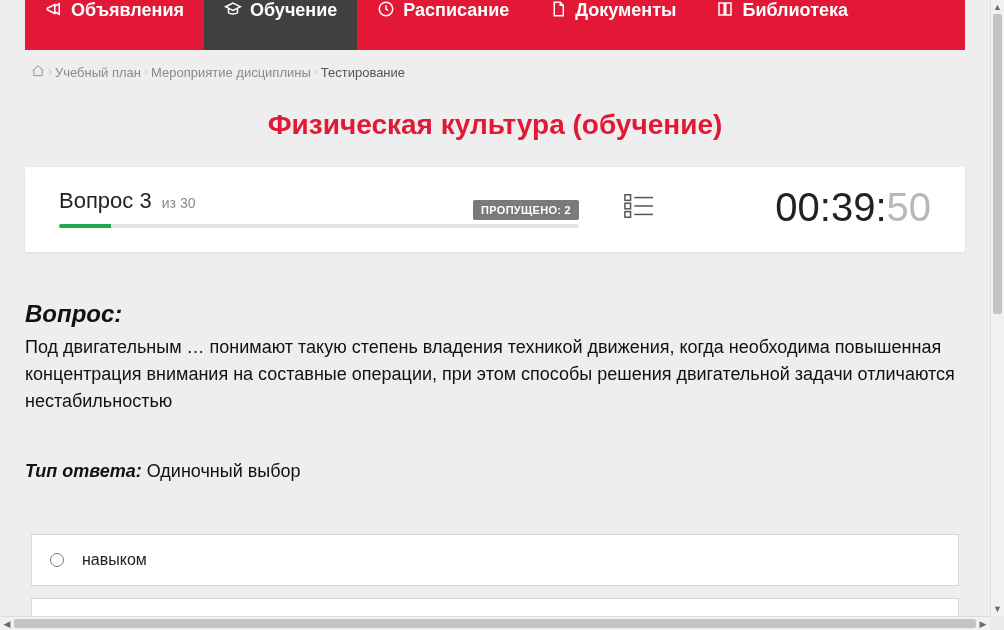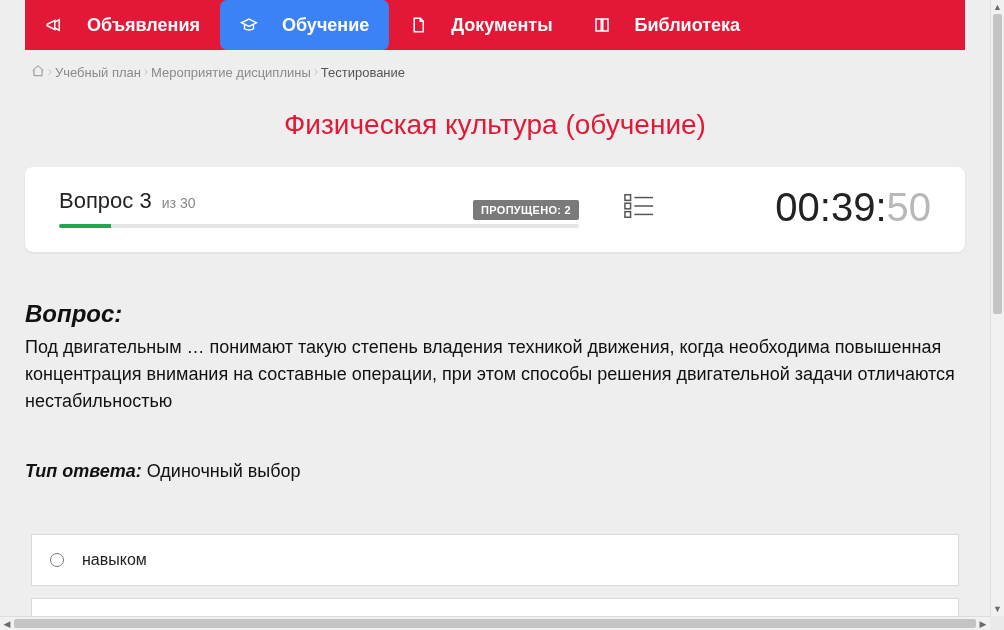--- a/index.html
+++ b/index.html
@@ -29,31 +29,30 @@
   
   .topnav {
     background: #e31836;
     display: flex;
     align-items: stretch;
     height: 50px;
     border-radius: 0;
   }
   .nav-item {
     display: flex;
-    align-items: center;
-    gap: 24px;
+    align-items: flex-start;
+    gap: 8px;
     padding: 0 20px;
     color: #fff;
     font-size: 18px;
     font-weight: 600;
     cursor: pointer;
     white-space: nowrap;
-    border-radius: 7px;
-  }
-  .nav-item.active { background: #3b82f6; }
+  }
+  .nav-item.active { background: #404040; }
   .nav-icon {
     width: 18px; height: 18px;
     display: inline-flex; align-items: center; justify-content: center;
     flex-shrink: 0;
   }
   .nav-icon svg { width: 18px; height: 18px; fill: none; stroke: #fff; stroke-width: 2; }
   
   .breadcrumb {
     display: flex;
     align-items: center;
@@ -63,27 +62,27 @@
   }
   .breadcrumb a, .breadcrumb span.link { color: #8a8a8a; text-decoration: none; cursor: pointer; }
   .breadcrumb .current { color: #555; }
   .breadcrumb .sep svg { width: 10px; height: 10px; stroke: #b5b5b5; stroke-width: 2; fill:none;}
   .breadcrumb .home-icon svg { width: 14px; height: 14px; stroke: #8a8a8a; stroke-width: 1.6; fill:none;}
   
   .page-title {
     text-align: center;
     color: #e31836;
     font-size: 28px;
-    font-weight: 400;
+    font-weight: 700;
     margin: 18px 0 26px 0;
   }
   
   .status-card {
     background: #fff;
-    border-radius: 8px;
+    border-radius: 2px;
     box-shadow: 0 1px 3px rgba(0,0,0,0.08);
     padding: 18px 34px 22px 34px;
     display: flex;
     align-items: center;
   }
   .q-col { flex: 0 0 520px; }
   .q-title { font-size: 22px; color: #222; font-weight: 400;}
   .q-title .muted { color: #888; font-size: 14px; margin-left: 4px;}
   .q-bar {
     margin-top: 10px;
@@ -183,20 +182,29 @@
           <span>Объявления</span>
         </div>
         <div class="nav-item active">
           <span class="nav-icon">
             <svg viewBox="0 0 24 24">
                 <path d="M2 9l10-5 10 5-10 5L2 9z"></path>
                 <path d="M6 12v5c3 2 9 2 12 0v-5"></path>
               </svg>
           </span>
           <span>Обучение</span>
+        </div>
+        <div class="nav-item">
+          <span class="nav-icon">
+            <svg viewBox="0 0 24 24">
+                <circle cx="12" cy="12" r="9"></circle>
+                <path d="M12 7v5l3 2"></path>
+              </svg>
+          </span>
+          <span>Расписание</span>
         </div>
         <div class="nav-item">
           <span class="nav-icon">
             <svg viewBox="0 0 24 24">
                 <path d="M7 3h8l4 4v14H7z"></path>
                 <path d="M15 3v4h4"></path>
               </svg>
           </span>
           <span>Документы</span>
         </div>

